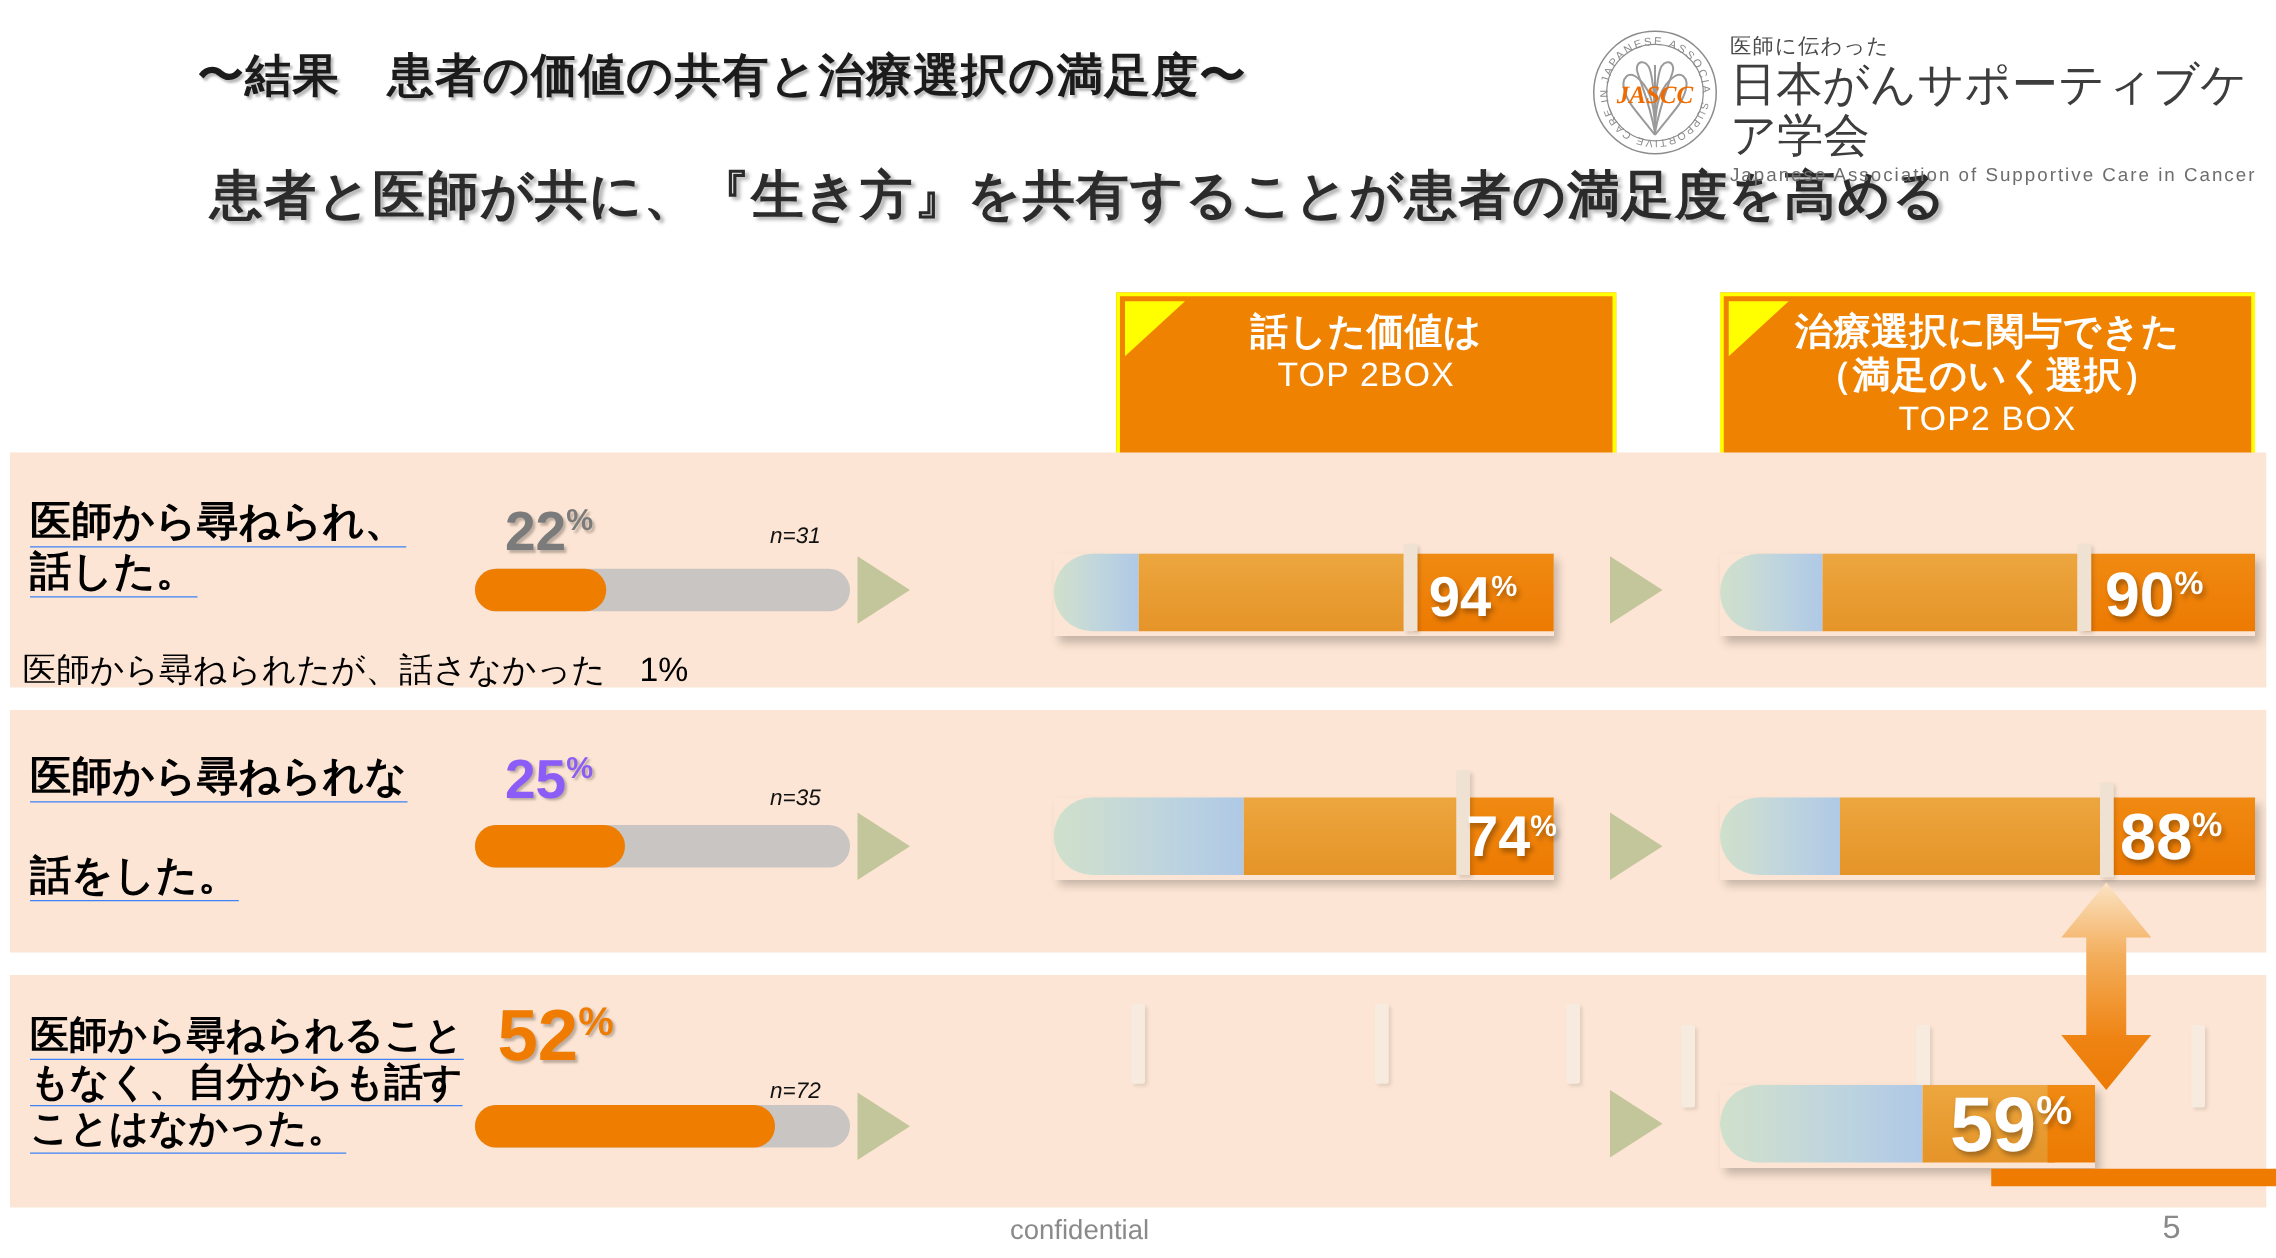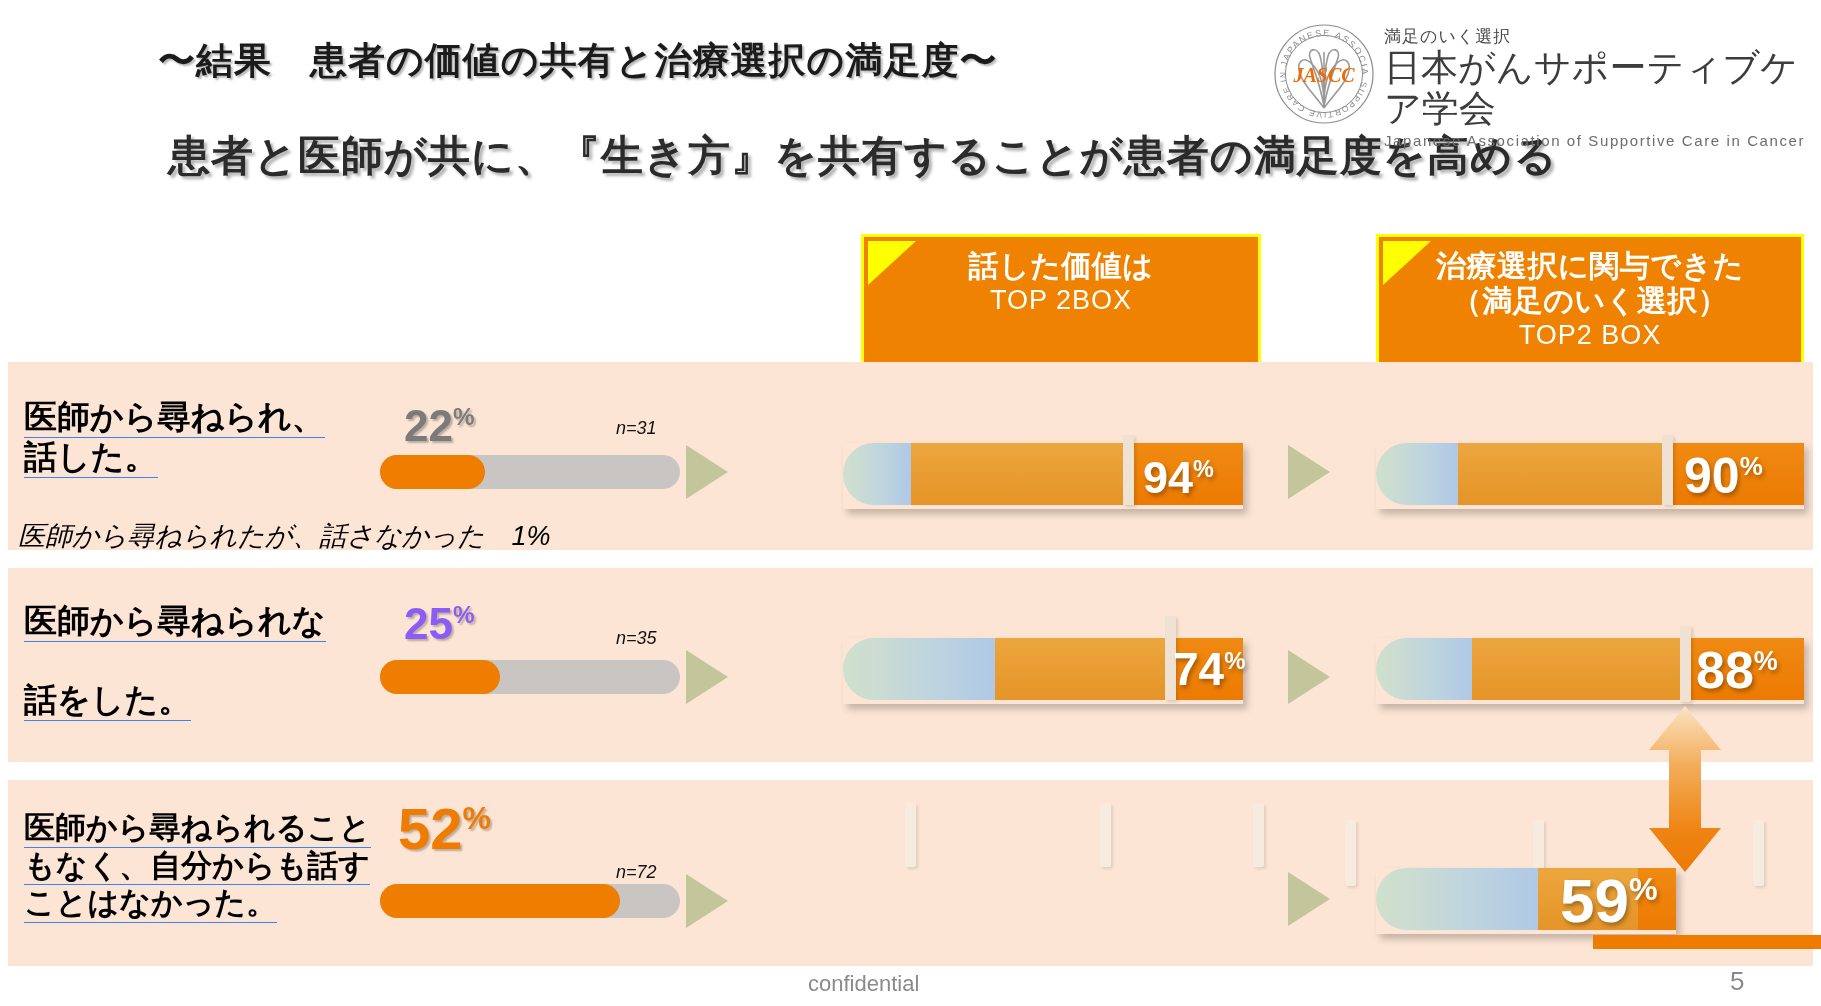--- a/index.html
+++ b/index.html
@@ -37,38 +37,38 @@
   .hdr{
     position:absolute;background:#ef8200;border:3px solid #ffff00;
     box-sizing:border-box;color:#ffffff;text-align:center;
   }
   .hdr .tri{
     position:absolute;left:4px;top:4px;width:0;height:0;
     border-left:48px solid #ffff00;border-bottom:44px solid transparent;
   }
   .hdr .l1{font-size:30px;font-weight:bold;line-height:1.16;letter-spacing:.5px;}
   .hdr .l3{font-size:27px;font-weight:normal;line-height:1.2;letter-spacing:1px;}
-  #hdr1{left:861px;top:234px;width:400px;height:165px;padding-top:12px;}
+  #hdr1{left:893px;top:234px;width:400px;height:165px;padding-top:12px;}
   #hdr2{left:1376px;top:234px;width:428px;height:152px;padding-top:12px;}
 
   
   .band{position:absolute;left:8px;width:1805px;background:#fce5d4;}
   #band1{top:362px;height:188px;}
   #band2{top:568px;height:194px;}
   #band3{top:780px;height:186px;}
 
   
   .rowlabel{
     position:absolute;left:24px;font-size:33px;font-weight:bold;
     color:#000000;line-height:1.18;letter-spacing:0px;
   }
   .rowlabel span{border-bottom:1px solid #3b82f6;display:inline-block;}
   .sublabel{
     position:absolute;left:18px;font-size:27px;color:#000000;
-    letter-spacing:0px;white-space:nowrap;font-style:italic;
+    letter-spacing:0px;white-space:nowrap;
   }
 
   
   .pct-big{position:absolute;font-weight:bold;line-height:1;
     text-shadow:2px 2px 2px rgba(0,0,0,.25);}
   .pct-big .u{font-size:.55em;vertical-align:super;}
   .nlab{position:absolute;font-size:18px;color:#111;letter-spacing:0px;font-style:italic;}
 
   
   .track{position:absolute;height:34px;border-radius:17px;background:#c9c5c3;}
@@ -133,21 +133,21 @@
         <text font-size="9" fill="#8c8c8c" font-family="'Liberation Sans',sans-serif" letter-spacing="1.6">
           <textPath href="#arcTop" startOffset="6%">JAPANESE ASSOCIATION OF</textPath>
         </text>
         <text font-size="8.4" fill="#8c8c8c" font-family="'Liberation Sans',sans-serif" letter-spacing="1.4">
           <textPath href="#arcBot" startOffset="6%">SUPPORTIVE CARE IN CANCER</textPath>
         </text>
         <text x="52" y="60" text-anchor="middle" font-size="20" font-weight="bold" font-style="italic" fill="#ef6b00" font-family="'Liberation Serif',serif">JASCC</text>
       </svg>
     </div>
     <div class="logo-text">
-      <div class="logo-small">満足のいく選択</div>
+      <div class="logo-small">医師に伝わった</div>
       <div class="logo-main">日本がんサポーティブケア学会</div>
       <div class="logo-en">Japanese Association of Supportive Care in Cancer</div>
     </div>
   </div>
 
   <div class="hdr" id="hdr1">
     <div class="tri"></div>
     <div class="l1">話した価値は</div>
     <div class="l3">TOP 2BOX</div>
   </div>

